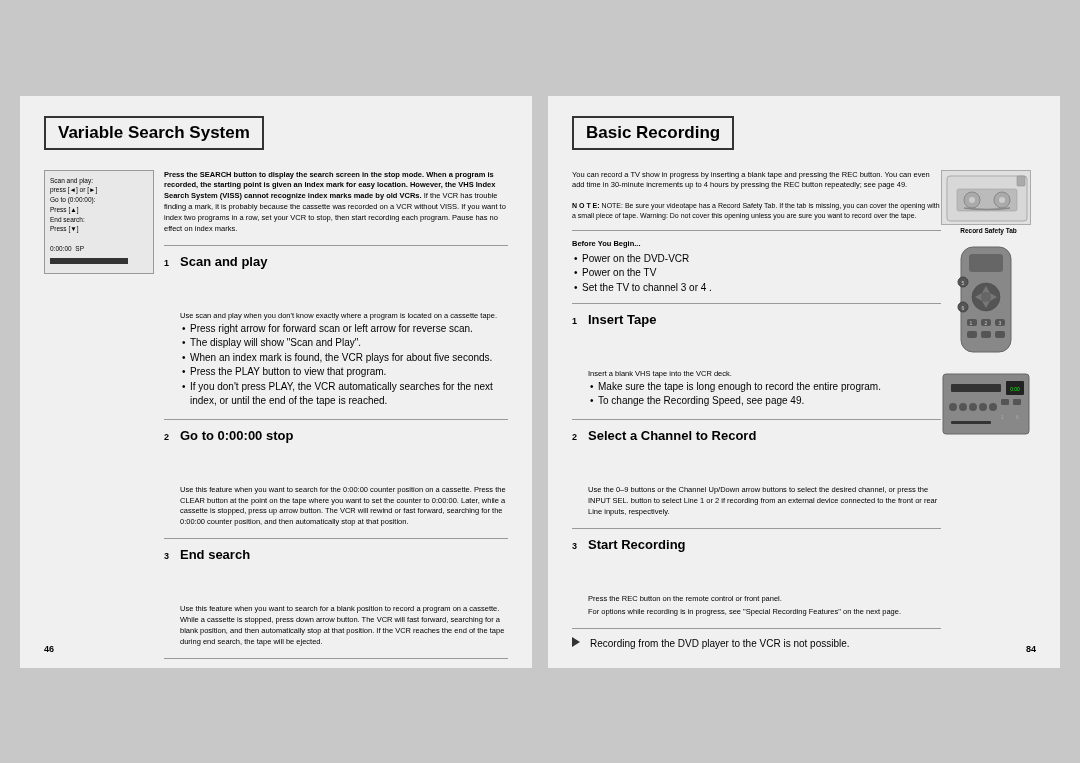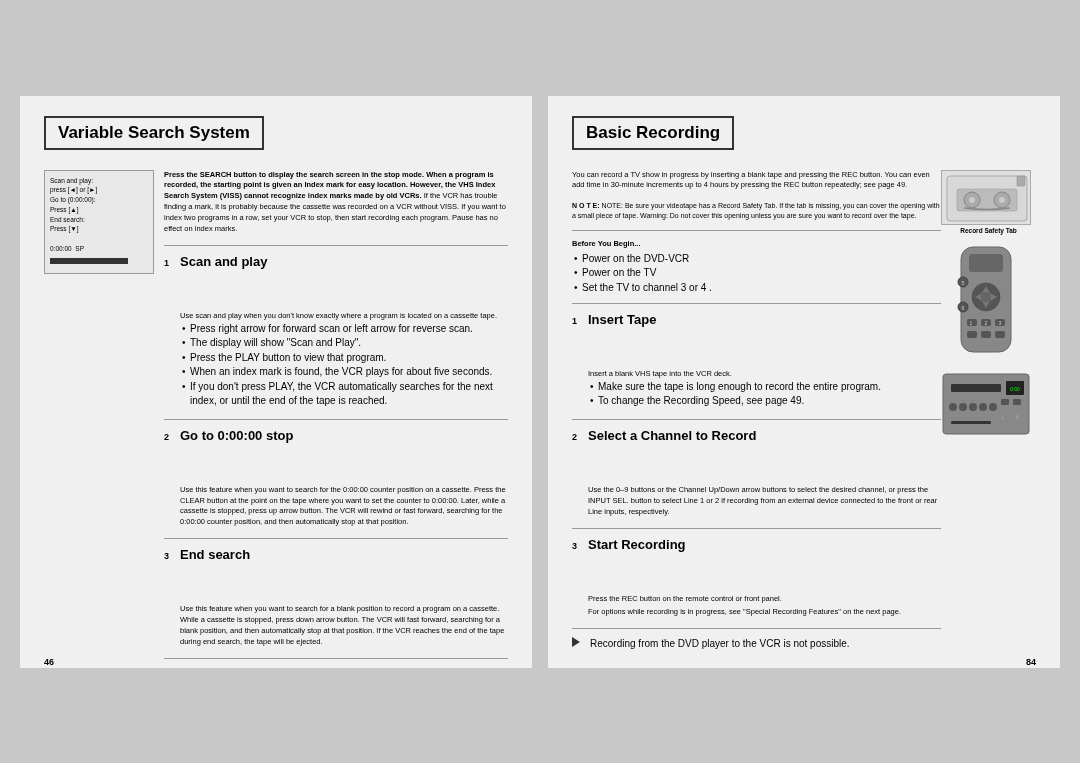--- a/index.html
+++ b/index.html
@@ -115,21 +115,21 @@
       padding-left: 10px;
       position: relative;
     }
     .bullet-list li::before {
       content: "•";
       position: absolute;
       left: 2px;
     }
     .page-number {
       position: absolute;
-      bottom: 1px;
+      bottom: 14px;
       font-size: 9px;
       font-weight: bold;
     }
     .page-left .page-number { left: 24px; }
     .page-right .page-number { right: 24px; }
 
     
     .right-content {
       display: flex;
     }
@@ -228,22 +228,22 @@
         <div class="step-item">
           <div class="step-header">
             <span class="step-number">1</span>
             <span class="step-title">Scan and play</span>
           </div>
           <div class="step-body">
             <span>Use scan and play when you don't know exactly where a program is located on a cassette tape.</span>
             <ul class="bullet-list">
               <li>Press right arrow for forward scan or left arrow for reverse scan.</li>
               <li>The display will show "Scan and Play".</li>
+              <li>When an index mark is found, the VCR plays for about five seconds.</li>
               <li>Press the PLAY button to view that program.</li>
-              <li>When an index mark is found, the VCR plays for about five seconds.</li>
               <li>If you don't press PLAY, the VCR automatically searches for the next index, or until the end of the tape is reached.</li>
             </ul>
           </div>
         </div>
         <hr class="divider">
 
         <div class="step-item">
           <div class="step-header">
             <span class="step-number">2</span>
             <span class="step-title">Go to 0:00:00 stop</span>

